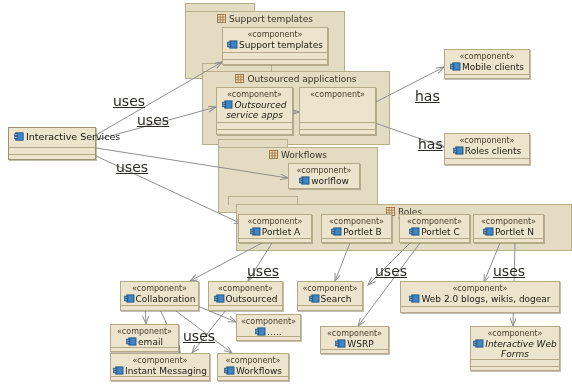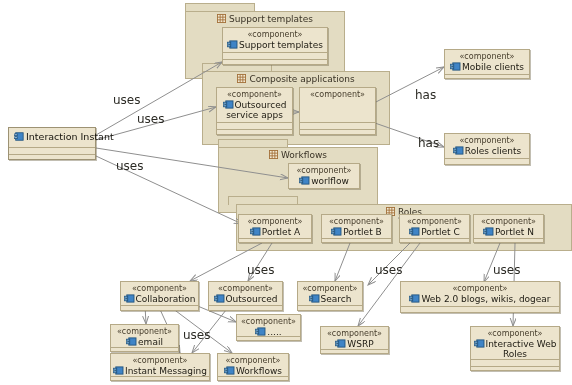--- a/index.html
+++ b/index.html
@@ -60,21 +60,21 @@
     color:#463d2c;
     white-space:nowrap;
   }
   .cname{
     display:block;
     font-size:9px;
     color:#1d1a12;
     white-space:nowrap;
     line-height:10px;
   }
-  .cname.two{white-space:normal;}
+  .cname.two{white-space:normal;font-style:italic;}
   .cicon{
     display:inline-block;
     width:11px;height:9px;
     vertical-align:-1px;
     margin-right:1px;
   }
   .cicon svg{display:block;}
   .bar{
     position:absolute;left:0;right:0;
     border-top:1px solid #b5a987;
@@ -92,23 +92,24 @@
     font-size:9.5px;color:#16140e;
     padding:3px 0 0 5px;
     white-space:nowrap;
   }
   .node .nicon{
     display:inline-block;width:9px;height:9px;vertical-align:-1px;margin-right:3px;
   }
 
   .elabel{
     position:absolute;
-    font-size:12px;
+    font-size:14px;
     color:#2b2a24;
     white-space:nowrap;
+    text-decoration:underline;
   }
 </style>
 </head>
 <body>
 
 <div id="canvas">
 
   <div class="pkg-tab" style="left:185px;top:3px;width:70px;height:9px;"></div>
   <div class="pkg" style="left:185px;top:11px;width:160px;height:68px;">
     <div class="pkg-title">
@@ -128,21 +129,21 @@
   <div class="pkg" style="left:202px;top:71px;width:188px;height:74px;">
     <div class="pkg-title">
       <span class="pkgicon">
         <svg viewBox="0 0 10 10" width="9" height="9">
           <rect x="0.5" y="0.5" width="9" height="9" fill="#f2ead4" stroke="#a4703a"></rect>
           <line x1="3.5" y1="0.5" x2="3.5" y2="9.5" stroke="#a4703a"></line>
           <line x1="6.5" y1="0.5" x2="6.5" y2="9.5" stroke="#a4703a"></line>
           <line x1="0.5" y1="3.5" x2="9.5" y2="3.5" stroke="#a4703a"></line>
           <line x1="0.5" y1="6.5" x2="9.5" y2="6.5" stroke="#a4703a"></line>
         </svg>
-      </span><span>Composite applications</span>
+      </span><span>Outsourced applications</span>
     </div>
   </div>
 
   <div class="pkg-tab" style="left:218px;top:139px;width:70px;height:9px;"></div>
   <div class="pkg" style="left:218px;top:147px;width:160px;height:66px;">
     <div class="pkg-title">
       <span class="pkgicon">
         <svg viewBox="0 0 10 10" width="9" height="9">
           <rect x="0.5" y="0.5" width="9" height="9" fill="#f2ead4" stroke="#a4703a"></rect>
           <line x1="3.5" y1="0.5" x2="3.5" y2="9.5" stroke="#a4703a"></line>
@@ -444,35 +445,35 @@
     <div class="bar" style="top:22px;"></div>
   </div>
 
   <div class="comp" style="left:470px;top:326px;width:90px;height:45px;">
     <div class="head">
       <span class="stereo">«component»</span>
       <span class="cname two"><span class="cicon"><svg viewBox="0 0 12 10" width="11" height="9">
               <rect x="3" y="1" width="8" height="8" fill="#3f84c6" stroke="#23557f"></rect>
               <rect x="0" y="2.5" width="4" height="2" fill="#8fc2ea" stroke="#23557f"></rect>
               <rect x="0" y="5.5" width="4" height="2" fill="#8fc2ea" stroke="#23557f"></rect>
-            </svg></span><span>Interactive Web Roles</span></span>
+            </svg></span><span>Interactive Web Forms</span></span>
     </div>
     <div class="bar" style="top:32px;"></div>
     <div class="bar" style="top:39px;"></div>
   </div>
 
   <div class="node" style="left:8px;top:127px;width:88px;height:33px;">
     <div class="nname">
       <span class="nicon">
         <svg viewBox="0 0 12 10" width="10" height="9">
             <rect x="2" y="0.5" width="9" height="9" fill="#3f84c6" stroke="#23557f"></rect>
             <rect x="0" y="2" width="4" height="2" fill="#cfe4f6" stroke="#23557f"></rect>
             <rect x="0" y="5.5" width="4" height="2" fill="#cfe4f6" stroke="#23557f"></rect>
           </svg>
-      </span><span>Interaction Instant</span>
+      </span><span>Interactive Services</span>
     </div>
     <div class="bar" style="top:19px;"></div>
     <div class="bar" style="top:26px;"></div>
   </div>
 
   <div class="elabel" style="left:113px;top:93px;">uses</div>
   <div class="elabel" style="left:137px;top:112px;">uses</div>
   <div class="elabel" style="left:116px;top:159px;">uses</div>
   <div class="elabel" style="left:415px;top:88px;">has</div>
   <div class="elabel" style="left:418px;top:136px;">has</div>

